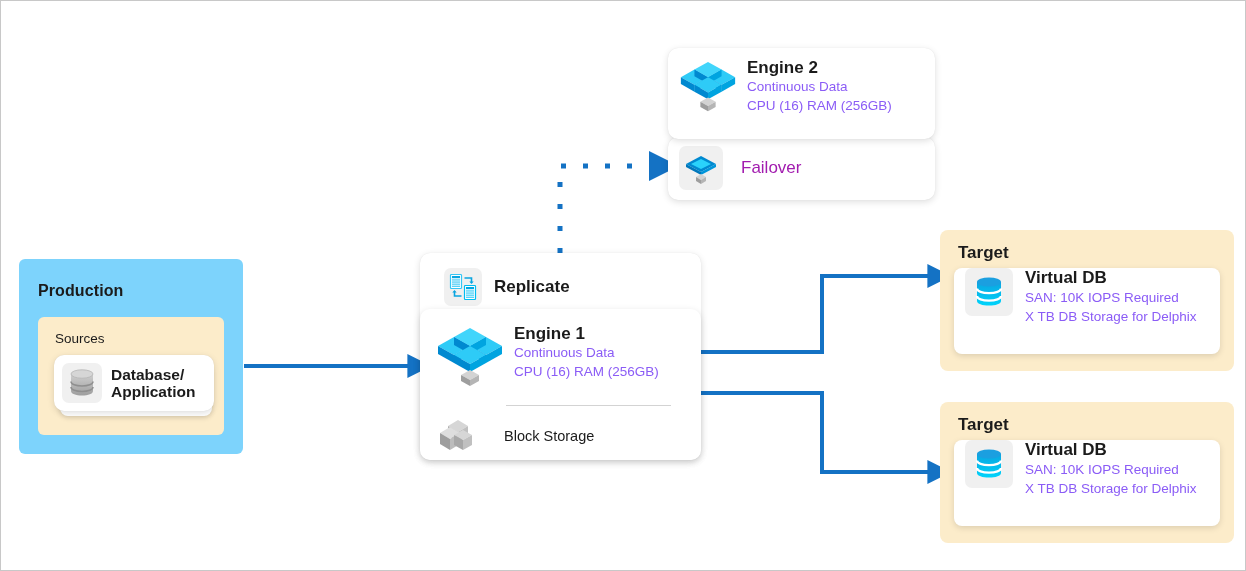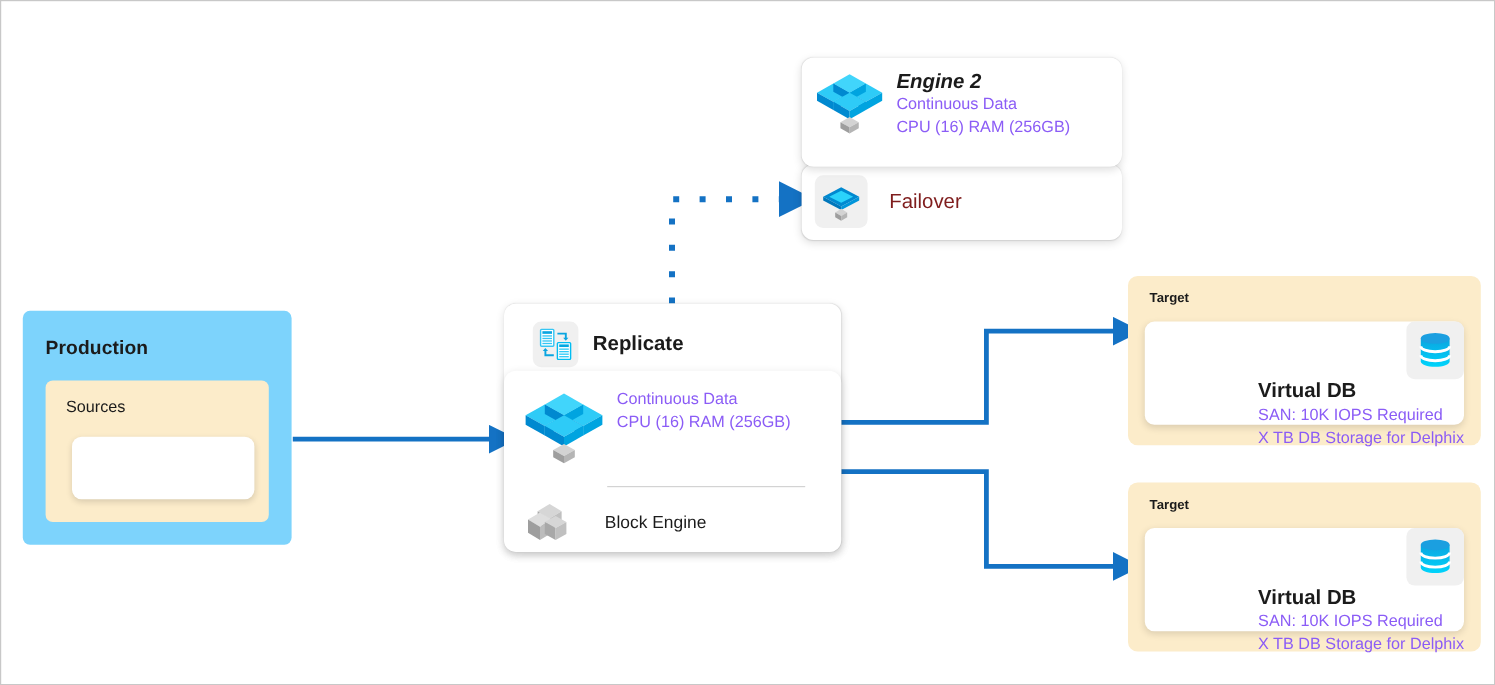--- a/index.html
+++ b/index.html
@@ -109,45 +109,45 @@
 
   
   #engine2-outer {
     left: 667px; top: 136px; width: 267px; height: 63px;
   }
   #failover-row {
     position: absolute; left: 11px; top: 9px;
     display: flex; align-items: center;
   }
   #failover-row .icon-tile { width: 44px; height: 44px; }
-  #failover-label { margin-left: 18px; font-size: 17px; color: #7f1d1d; }
+  #failover-label { margin-left: 18px; font-size: 17px; color: #a21caf; }
   #engine2-card {
     left: 667px; top: 47px; width: 267px; height: 91px;
   }
   #engine2-main { position: absolute; left: 9px; top: 8px; display: flex; }
   #engine2-iconwrap { width: 62px; height: 56px; position: relative; flex: 0 0 auto; }
   #engine2-text { margin-left: 8px; padding-top: 2px; }
-  #engine2-title { font-size: 17px; font-weight: bold; color: #1b1b1b; font-style: italic; }
+  #engine2-title { font-size: 17px; font-weight: bold; color: #1b1b1b; }
 
   
   .target-group {
     background: #fcecca; border-radius: 8px; position: absolute;
   }
   #target-1 { left: 939px; top: 229px; width: 294px; height: 141px; }
   #target-2 { left: 939px; top: 401px; width: 294px; height: 141px; }
   .target-title {
     position: absolute; left: 18px; top: 13px;
-    font-size: 11px; font-weight: bold; color: #1b1b1b;
+    font-size: 17px; font-weight: bold; color: #1b1b1b;
   }
   .vdb-card {
     position: absolute; left: 14px; top: 38px;
     width: 266px; height: 86px;
     background: #ffffff; border-radius: 8px;
     box-shadow: 0 2px 6px rgba(0,0,0,0.13);
-    display: flex; align-items: flex-end; flex-direction: column;
+    display: flex; align-items: flex-start;
   }
   .vdb-card .icon-tile { width: 48px; height: 48px; margin-left: 11px; flex: 0 0 auto; }
   .vdb-text { margin-left: 12px; }
   .vdb-title { font-size: 17px; font-weight: bold; color: #1b1b1b; margin-bottom: 1px; }
 
   
   #connectors {
     position: absolute; left: 0; top: 0; width: 1246px; height: 571px;
     pointer-events: none;
   }
@@ -185,20 +185,39 @@
   </svg>
 
   <div class="abs" id="production-group">
     <div id="production-title">Production</div>
 
     <div id="sources-group">
       <div id="sources-title">Sources</div>
 
       <div class="stack-shadow"></div>
 
+      <div class="card" id="db-app-card">
+        <span class="icon-tile">
+          <svg width="26" height="28" viewBox="0 0 26 28" xmlns="http://www.w3.org/2000/svg">
+            <defs>
+              <linearGradient id="gdb" x1="0" y1="0" x2="0" y2="1">
+                <stop offset="0" stop-color="#cfcfcf"></stop>
+                <stop offset="1" stop-color="#9e9e9e"></stop>
+              </linearGradient>
+            </defs>
+            <path d="M2,5 L2,22 C2,24.8 6.9,26.5 13,26.5 C19.1,26.5 24,24.8 24,22 L24,5 Z" fill="url(#gdb)"></path>
+            <ellipse cx="13" cy="5" rx="11" ry="4.2" fill="#d6d6d6"></ellipse>
+            <ellipse cx="13" cy="5" rx="11" ry="4.2" fill="none" stroke="#b5b5b5" stroke-width="0.8"></ellipse>
+            <path d="M2,12.5 C2,15.3 6.9,17 13,17 C19.1,17 24,15.3 24,12.5" fill="none" stroke="#8f8f8f" stroke-width="1.5"></path>
+            <path d="M2,18 C2,20.8 6.9,22.5 13,22.5 C19.1,22.5 24,20.8 24,18" fill="none" stroke="#8f8f8f" stroke-width="1.5"></path>
+          </svg>
+        </span>
+        <span id="db-app-label">Database/
+Application</span>
+      </div>
     </div>
   </div>
 
   <div class="abs card" id="engine1-container">
 
     <div id="replicate-row">
       <span class="icon-tile">
         <svg width="28" height="28" viewBox="0 0 28 28" xmlns="http://www.w3.org/2000/svg">
           <rect x="1.5" y="1.5" width="11" height="14" rx="0.8" fill="#ffffff" stroke="#35c6f4" stroke-width="1.2"></rect>
           <rect x="3" y="3" width="8" height="2.2" fill="#0aa5e0"></rect>
@@ -246,20 +265,21 @@
             </g>
 
             <g>
               <polygon points="27,54 36,49 45,54 36,59" fill="#d3d3d3"></polygon>
               <polygon points="27,54 27,60 36,65 36,59" fill="#9e9e9e"></polygon>
               <polygon points="36,59 36,65 45,60 45,54" fill="#b5b5b5"></polygon>
             </g>
           </svg>
         </div>
         <div id="engine1-text">
+          <div id="engine1-title">Engine 1</div>
           <div class="spec-line">Continuous Data</div>
           <div class="spec-line">CPU (16) RAM (256GB)</div>
         </div>
       </div>
 
       <div id="engine1-divider"></div>
 
       <div id="blockstorage-row">
         <span class="bsicon">
           <svg width="40" height="38" viewBox="0 0 40 38" xmlns="http://www.w3.org/2000/svg">
@@ -270,21 +290,21 @@
 
             <polygon points="4,16 14,10 24,16 14,22" fill="#dedede"></polygon>
             <polygon points="4,16 4,27 14,33 14,22" fill="#9e9e9e"></polygon>
             <polygon points="14,22 14,33 24,27 24,16" fill="#bcbcbc"></polygon>
 
             <polygon points="18,18 27,13 36,18 27,23" fill="#d6d6d6"></polygon>
             <polygon points="18,18 18,28 27,33 27,23" fill="#a8a8a8"></polygon>
             <polygon points="27,23 27,33 36,28 36,18" fill="#c0c0c0"></polygon>
           </svg>
         </span>
-        <span id="blockstorage-label">Block Engine</span>
+        <span id="blockstorage-label">Block Storage</span>
       </div>
     </div>
   </div>
 
   <div class="abs card" id="engine2-outer">
     <div id="failover-row">
       <span class="icon-tile">
         <svg width="34" height="34" viewBox="0 0 34 34" xmlns="http://www.w3.org/2000/svg">
           <polygon points="2,13 17,5 32,13 17,21" fill="#0089d0"></polygon>
           <polygon points="2,13 2,16 17,24 17,21" fill="#0077bb"></polygon>

